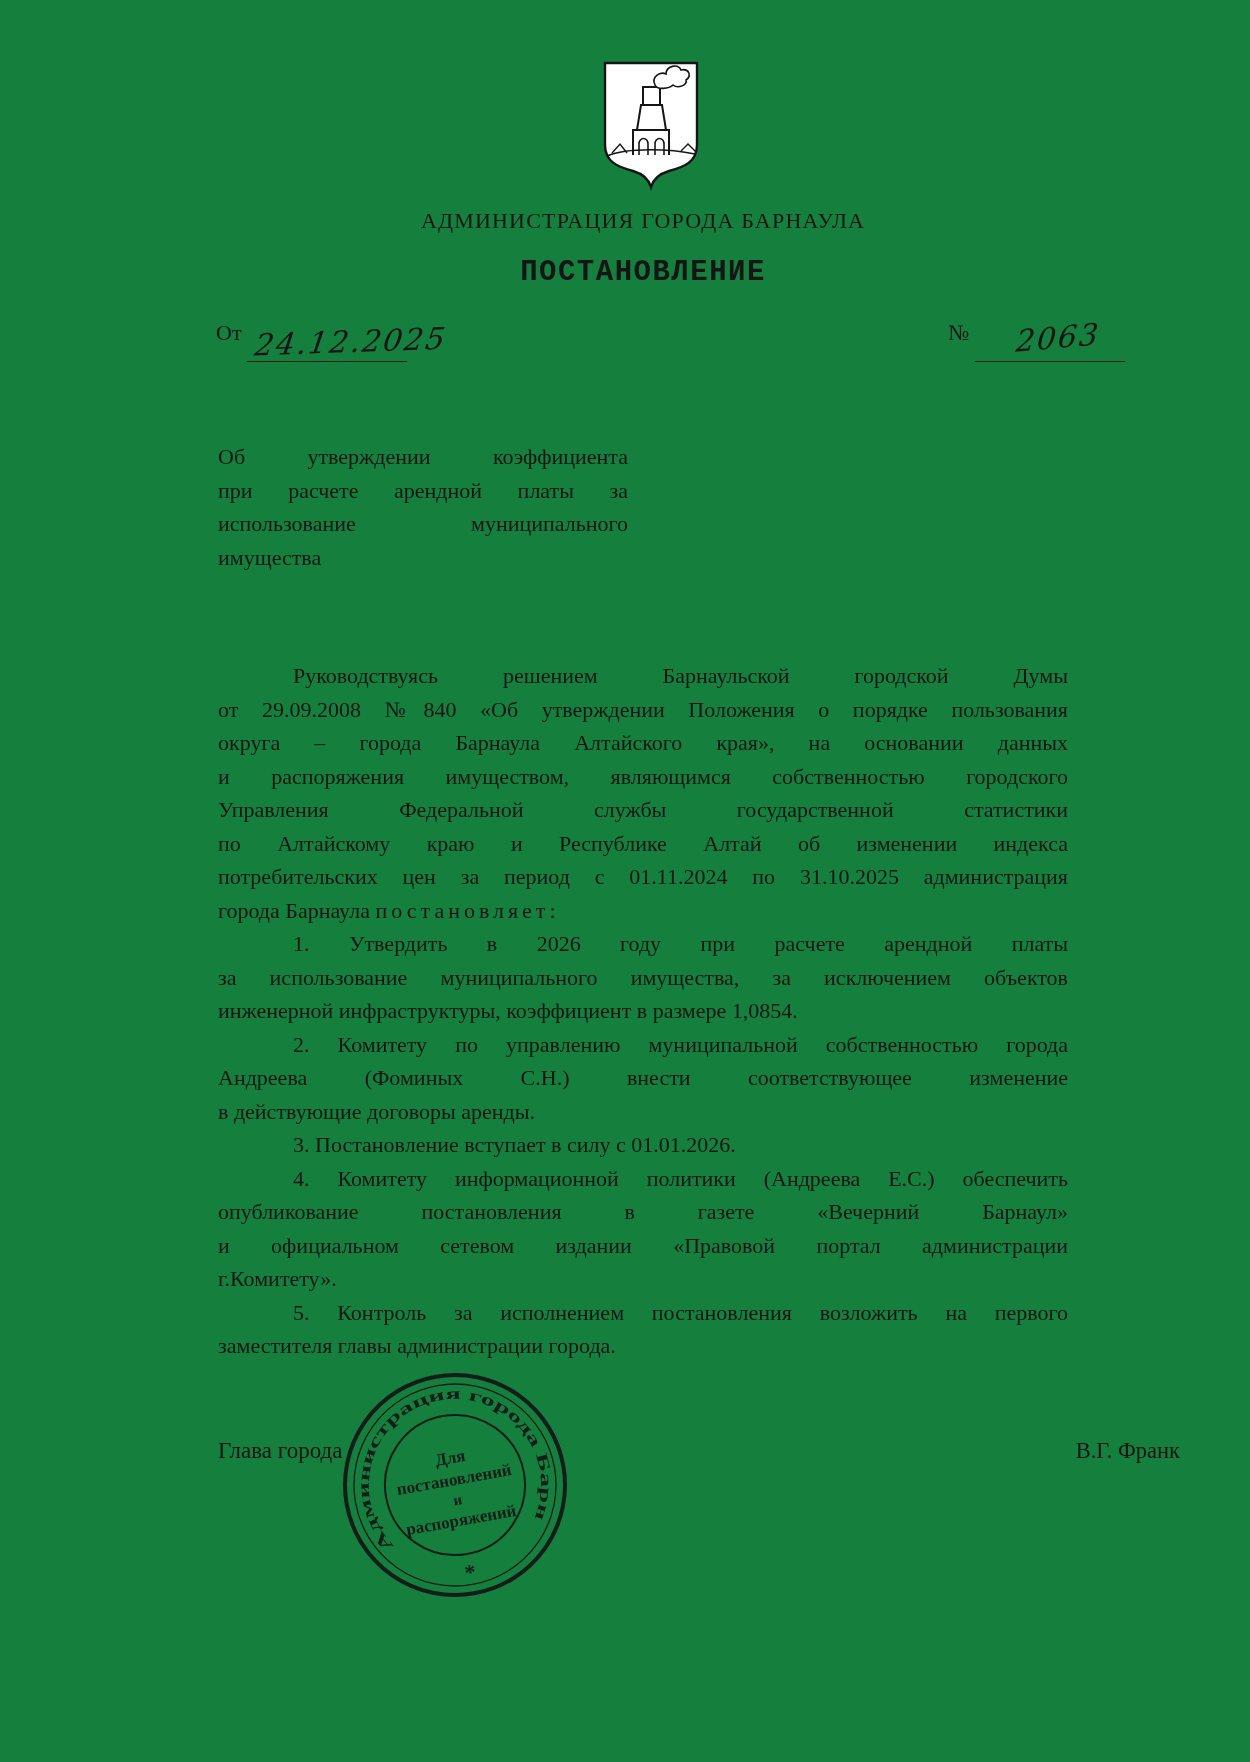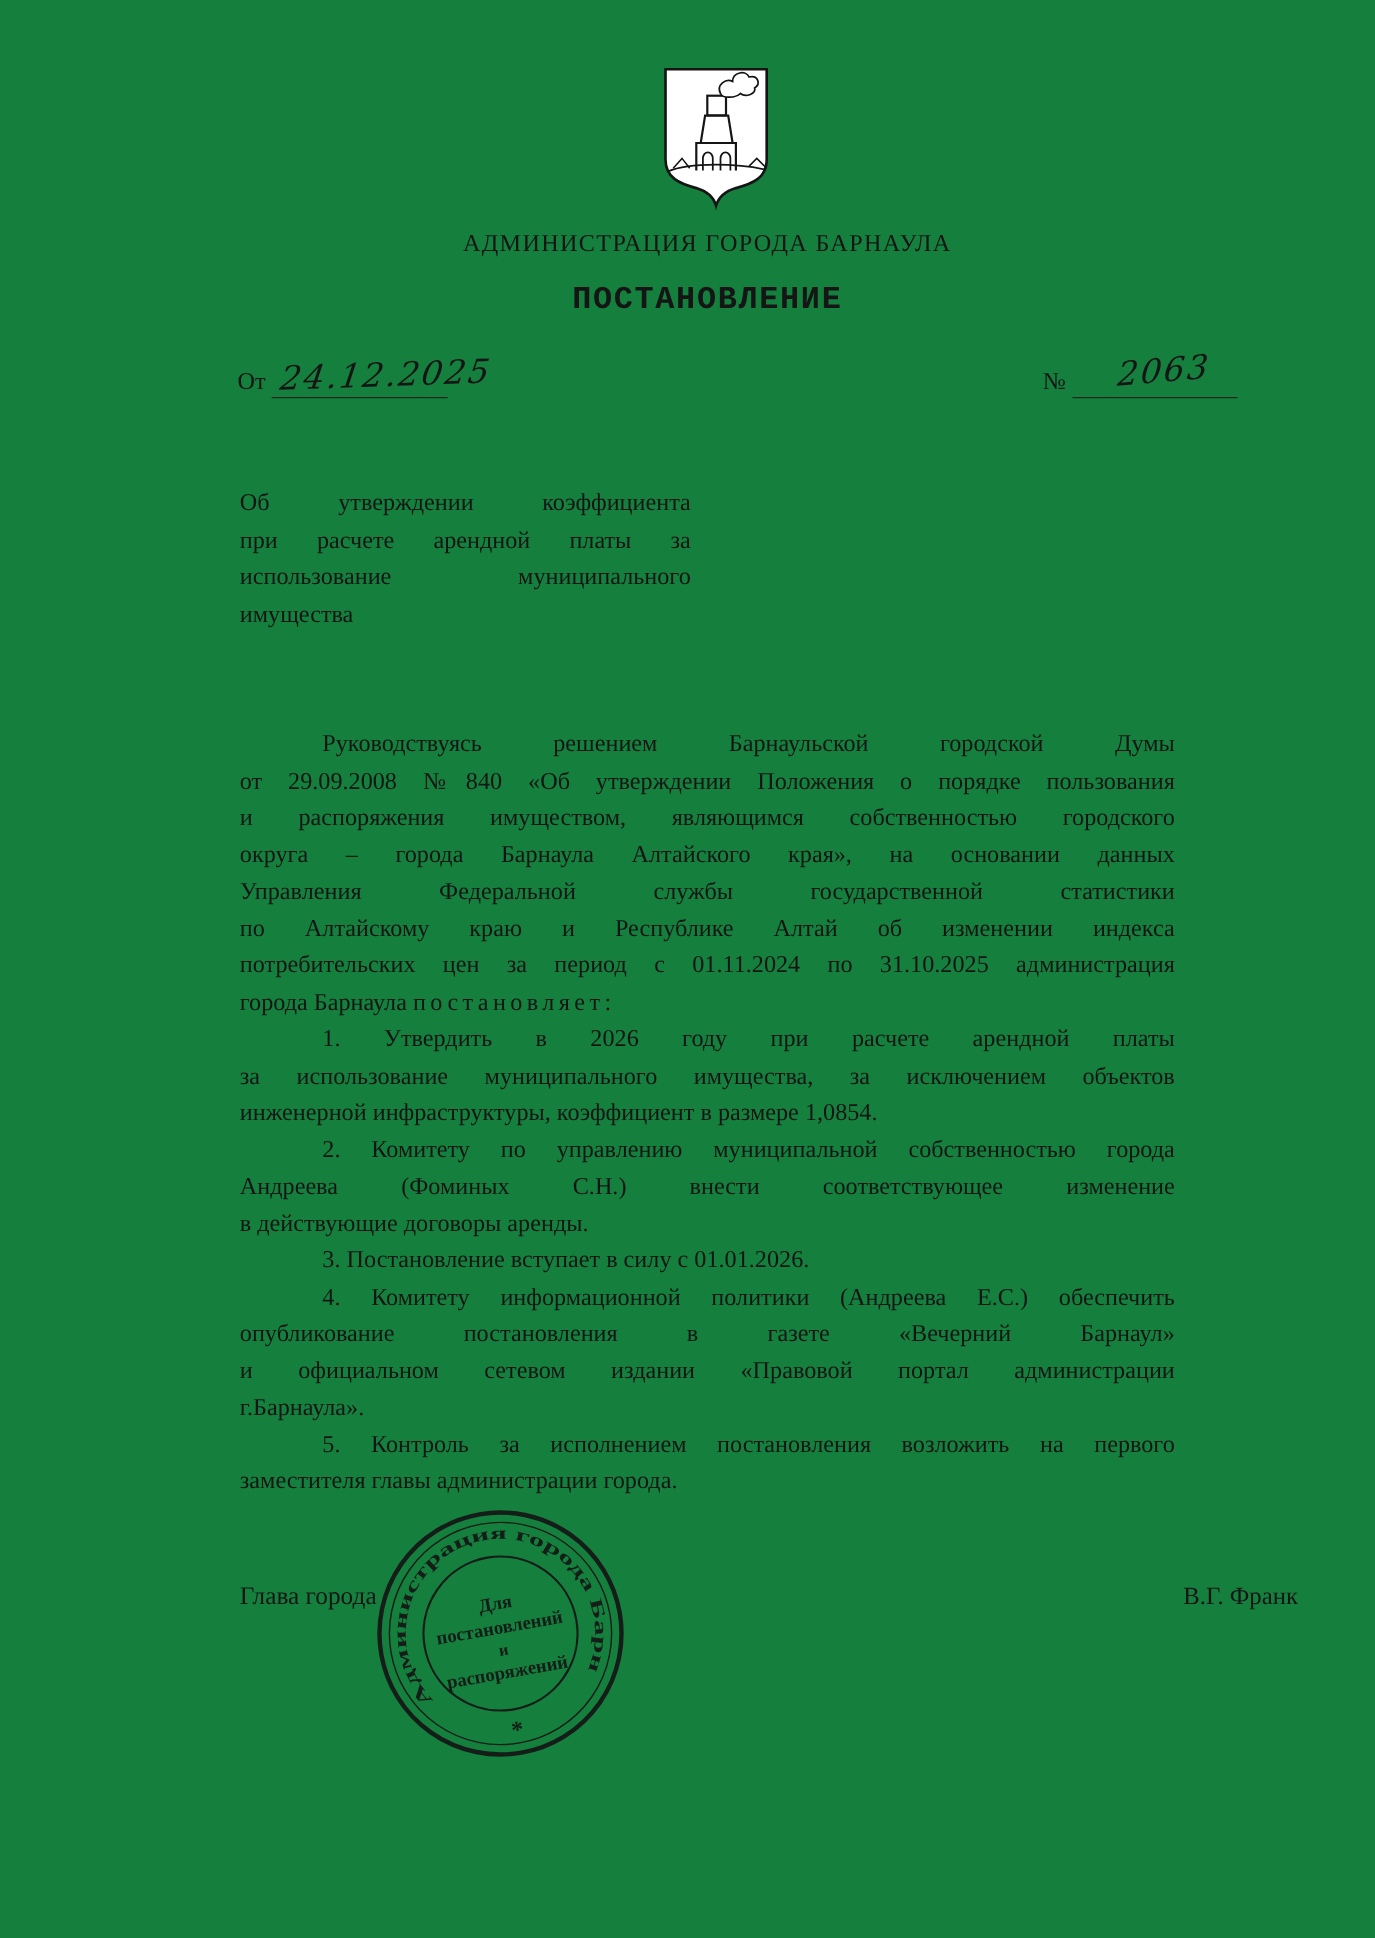--- a/index.html
+++ b/index.html
@@ -18,21 +18,21 @@
     left:218px; top:208px; width:850px; text-align:center;
     font-size:22px; letter-spacing:1.2px; white-space:nowrap;
   }
   .doctype {
     left:218px; top:256px; width:850px; text-align:center;
     font-family:Liberation Mono, monospace;
     font-size:29px; font-weight:bold; letter-spacing:1.5px; white-space:nowrap;
   }
 
   
-  .lbl { top:334px; font-size:22px; }
+  .lbl { top:320px; font-size:22px; }
   .lbl-date { left:216px; }
   .lbl-num  { left:948px; }
   .hand {
     font-family:"DejaVu Serif",serif; font-style:italic; font-size:30px;
     letter-spacing:2px; white-space:nowrap;
   }
   .hand-date { left:255px; top:324px; transform:rotate(-2deg) skewX(-10deg); }
   .hand-num  { left:1016px; top:320px; transform:rotate(-5deg) skewX(-10deg); }
   .uline { border-bottom:1.6px solid #1c1c1c; height:1px; }
   .uline-date { left:247px; top:360px; width:160px; }
@@ -92,22 +92,22 @@
     <div class="jl">Об утверждении коэффициента</div>
     <div class="jl">при расчете арендной платы за</div>
     <div class="jl">использование муниципального</div>
     <div class="ll">имущества</div>
   </div>
 
   <div class="abs docbody">
     <div class="para">
       <div class="jl fi">Руководствуясь решением Барнаульской городской Думы</div>
       <div class="jl">от 29.09.2008 №840 «Об утверждении Положения о порядке пользования</div>
+      <div class="jl">округа – города Барнаула Алтайского края», на основании данных</div>
       <div class="jl">и распоряжения имуществом, являющимся собственностью городского</div>
-      <div class="jl">округа – города Барнаула Алтайского края», на основании данных</div>
       <div class="jl">Управления Федеральной службы государственной статистики</div>
       <div class="jl">по Алтайскому краю и Республике Алтай об изменении индекса</div>
       <div class="jl">потребительских цен за период с 01.11.2024 по 31.10.2025 администрация</div>
       <div class="ll"><span>города Барнаула </span><span class="emph">постановляет:</span></div>
     </div>
     <div class="para">
       <div class="jl fi">1. Утвердить в 2026 году при расчете арендной платы</div>
       <div class="jl">за использование муниципального имущества, за исключением объектов</div>
       <div class="ll">инженерной инфраструктуры, коэффициент в размере 1,0854.</div>
     </div>
@@ -116,21 +116,21 @@
       <div class="jl">Андреева (Фоминых С.Н.) внести соответствующее изменение</div>
       <div class="ll">в действующие договоры аренды.</div>
     </div>
     <div class="para">
       <div class="ll fi">3. Постановление вступает в силу с 01.01.2026.</div>
     </div>
     <div class="para">
       <div class="jl fi">4. Комитету информационной политики (Андреева Е.С.) обеспечить</div>
       <div class="jl">опубликование постановления в газете «Вечерний Барнаул»</div>
       <div class="jl">и официальном сетевом издании «Правовой портал администрации</div>
-      <div class="ll">г.Барнаула».</div>
+      <div class="ll">г.Комитету».</div>
     </div>
     <div class="para">
       <div class="jl fi">5. Контроль за исполнением постановления возложить на первого</div>
       <div class="ll">заместителя главы администрации города.</div>
     </div>
   </div>
 
   <div class="abs sig-pos">Глава города</div>
   <div class="abs sig-name">В.Г. Франк</div>
 

